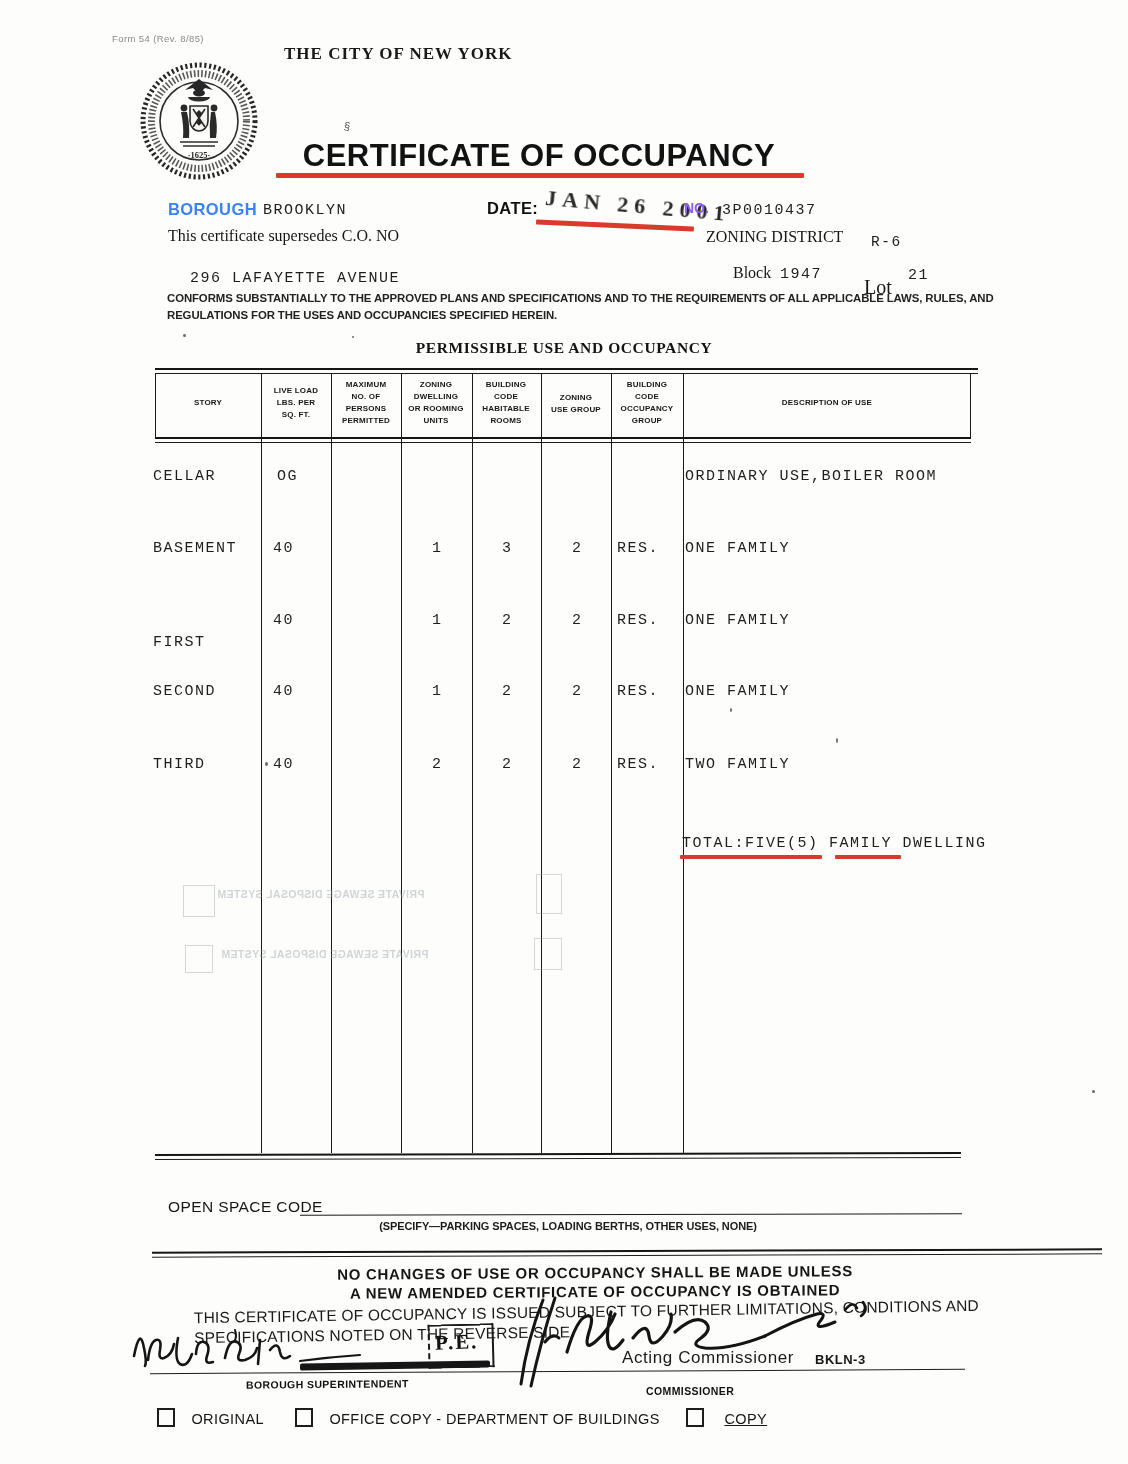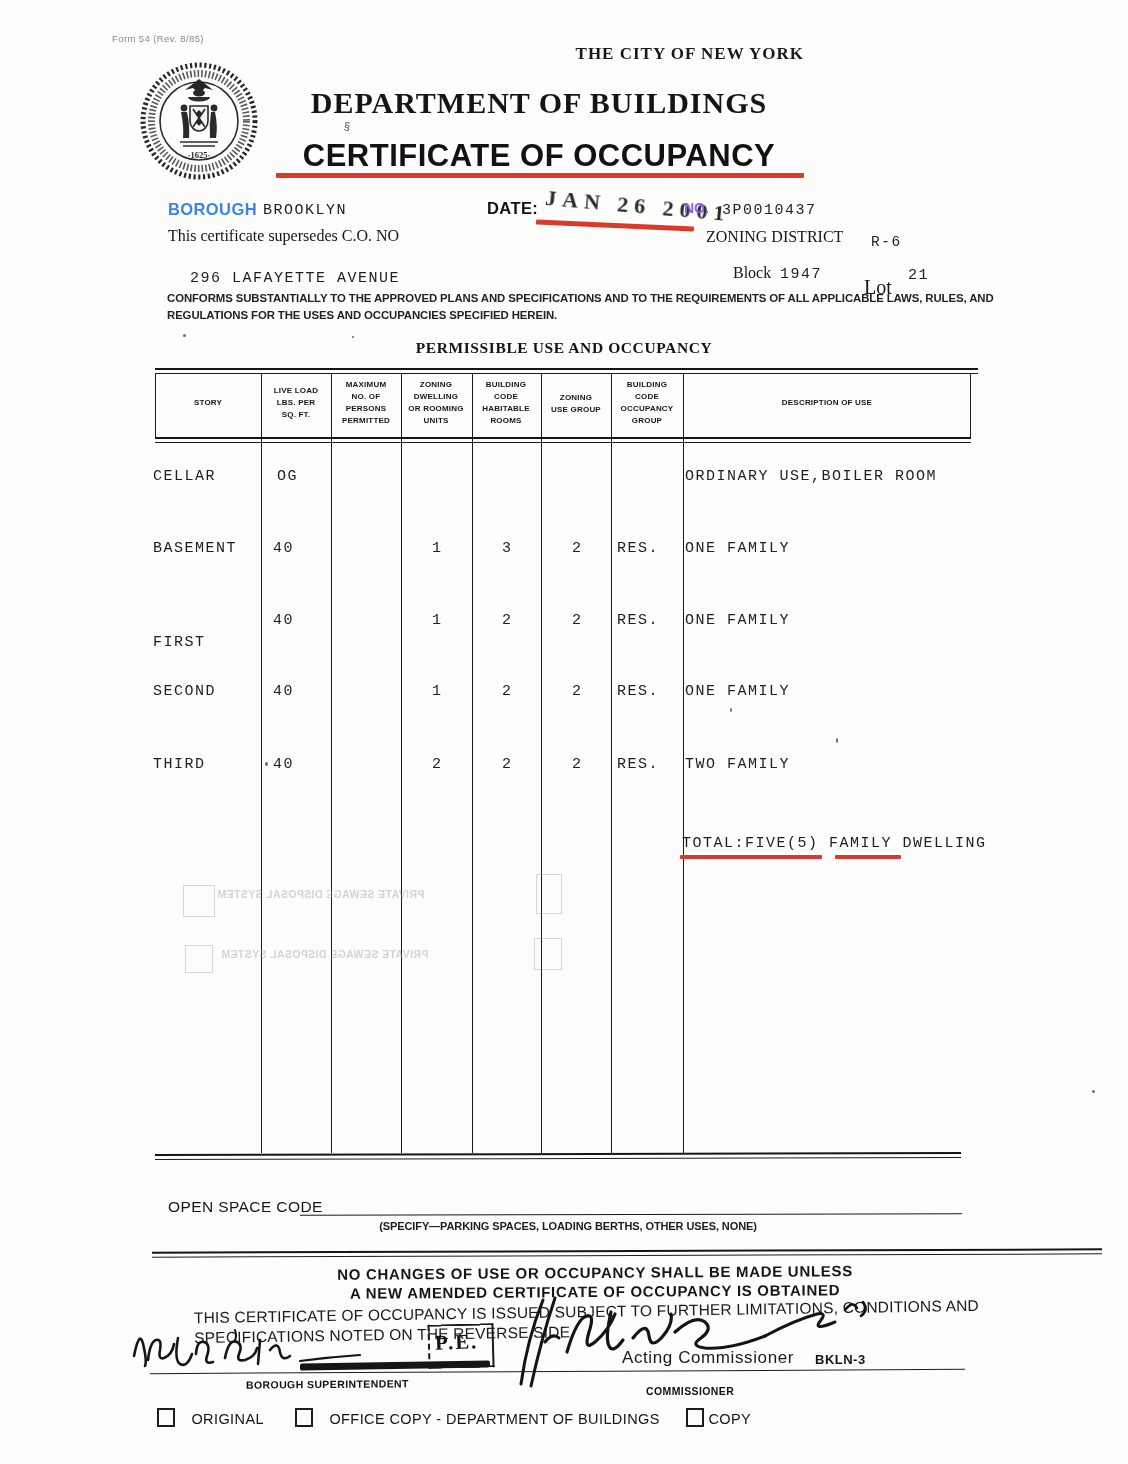--- a/index.html
+++ b/index.html
@@ -28,22 +28,21 @@
   .speck{position:absolute;background:#6a6a6a;border-radius:50%;}
   svg{display:block;}
 </style>
 </head>
 <body>
 
 <div class="page">
 
   <div class="abs" style="left:112px;top:33px;font-size:9.5px;color:#8a8a86;letter-spacing:.4px;">Form 54 (Rev. 8/85)</div>
 
-  <div class="abs serif b" style="left:284px;top:44px;width:520px;font-size:17px;letter-spacing:1px;text-align:right;color:#191919;">THE CITY OF NEW YORK</div>
-  <div class="abs serif b" style="left:254px;top:86px;width:570px;font-size:30px;letter-spacing:1px;text-align:center;color:#151515;">DEPARTMENT OF BUILDINGS</div>
+  <div class="abs serif b" style="left:284px;top:44px;width:520px;font-size:17px;letter-spacing:1px;text-align:left;color:#191919;">THE CITY OF NEW YORK</div>
   <div class="abs b" style="left:256px;top:138px;width:566px;font-size:31px;letter-spacing:.5px;text-align:center;color:#121212;">CERTIFICATE OF OCCUPANCY</div>
   <div class="abs redline" style="left:276px;top:173px;width:528px;height:5px;"></div>
 
   <div class="abs" style="left:344px;top:120px;font-size:11px;color:#555;transform:rotate(8deg);">§</div>
 
   <div class="abs" style="left:138px;top:56px;">
     <svg width="122" height="130" viewBox="0 0 122 130">
       <circle cx="61" cy="65" r="56" fill="none" stroke="#262626" stroke-width="5" stroke-dasharray="2.2 2.6"></circle>
       <circle cx="61" cy="65" r="47.5" fill="none" stroke="#2e2e2e" stroke-width="7" stroke-dasharray="1.6 2.1" opacity=".8"></circle>
       <circle cx="61" cy="65" r="39" fill="none" stroke="#2a2a2a" stroke-width="1.6"></circle>
@@ -234,21 +233,21 @@
   <div class="abs cbrow" style="left:157px;top:1408px;text-align:center;">
     <span class="cbx"></span>
     <span style="margin-left:12px;">ORIGINAL</span>
   </div>
   <div class="abs cbrow" style="left:295px;top:1408px;">
     <span class="cbx"></span>
     <span style="margin-left:12px;">OFFICE COPY - DEPARTMENT OF BUILDINGS</span>
   </div>
   <div class="abs cbrow" style="left:686px;top:1408px;">
     <span class="cbx"></span>
-    <span style="margin-left:0;">COPY</span>
+    <span style="margin-left:16px;text-decoration:underline;">COPY</span>
   </div>
 
   <div class="speck" style="left:183px;top:334px;width:3px;height:3px;"></div>
   <div class="speck" style="left:352px;top:336px;width:2px;height:2px;"></div>
   <div class="speck" style="left:836px;top:738px;width:2px;height:5px;"></div>
   <div class="speck" style="left:730px;top:708px;width:2px;height:4px;"></div>
   <div class="speck" style="left:265px;top:762px;width:3px;height:4px;"></div>
   <div class="speck" style="left:1092px;top:1090px;width:3px;height:3px;"></div>
 </div>
 

